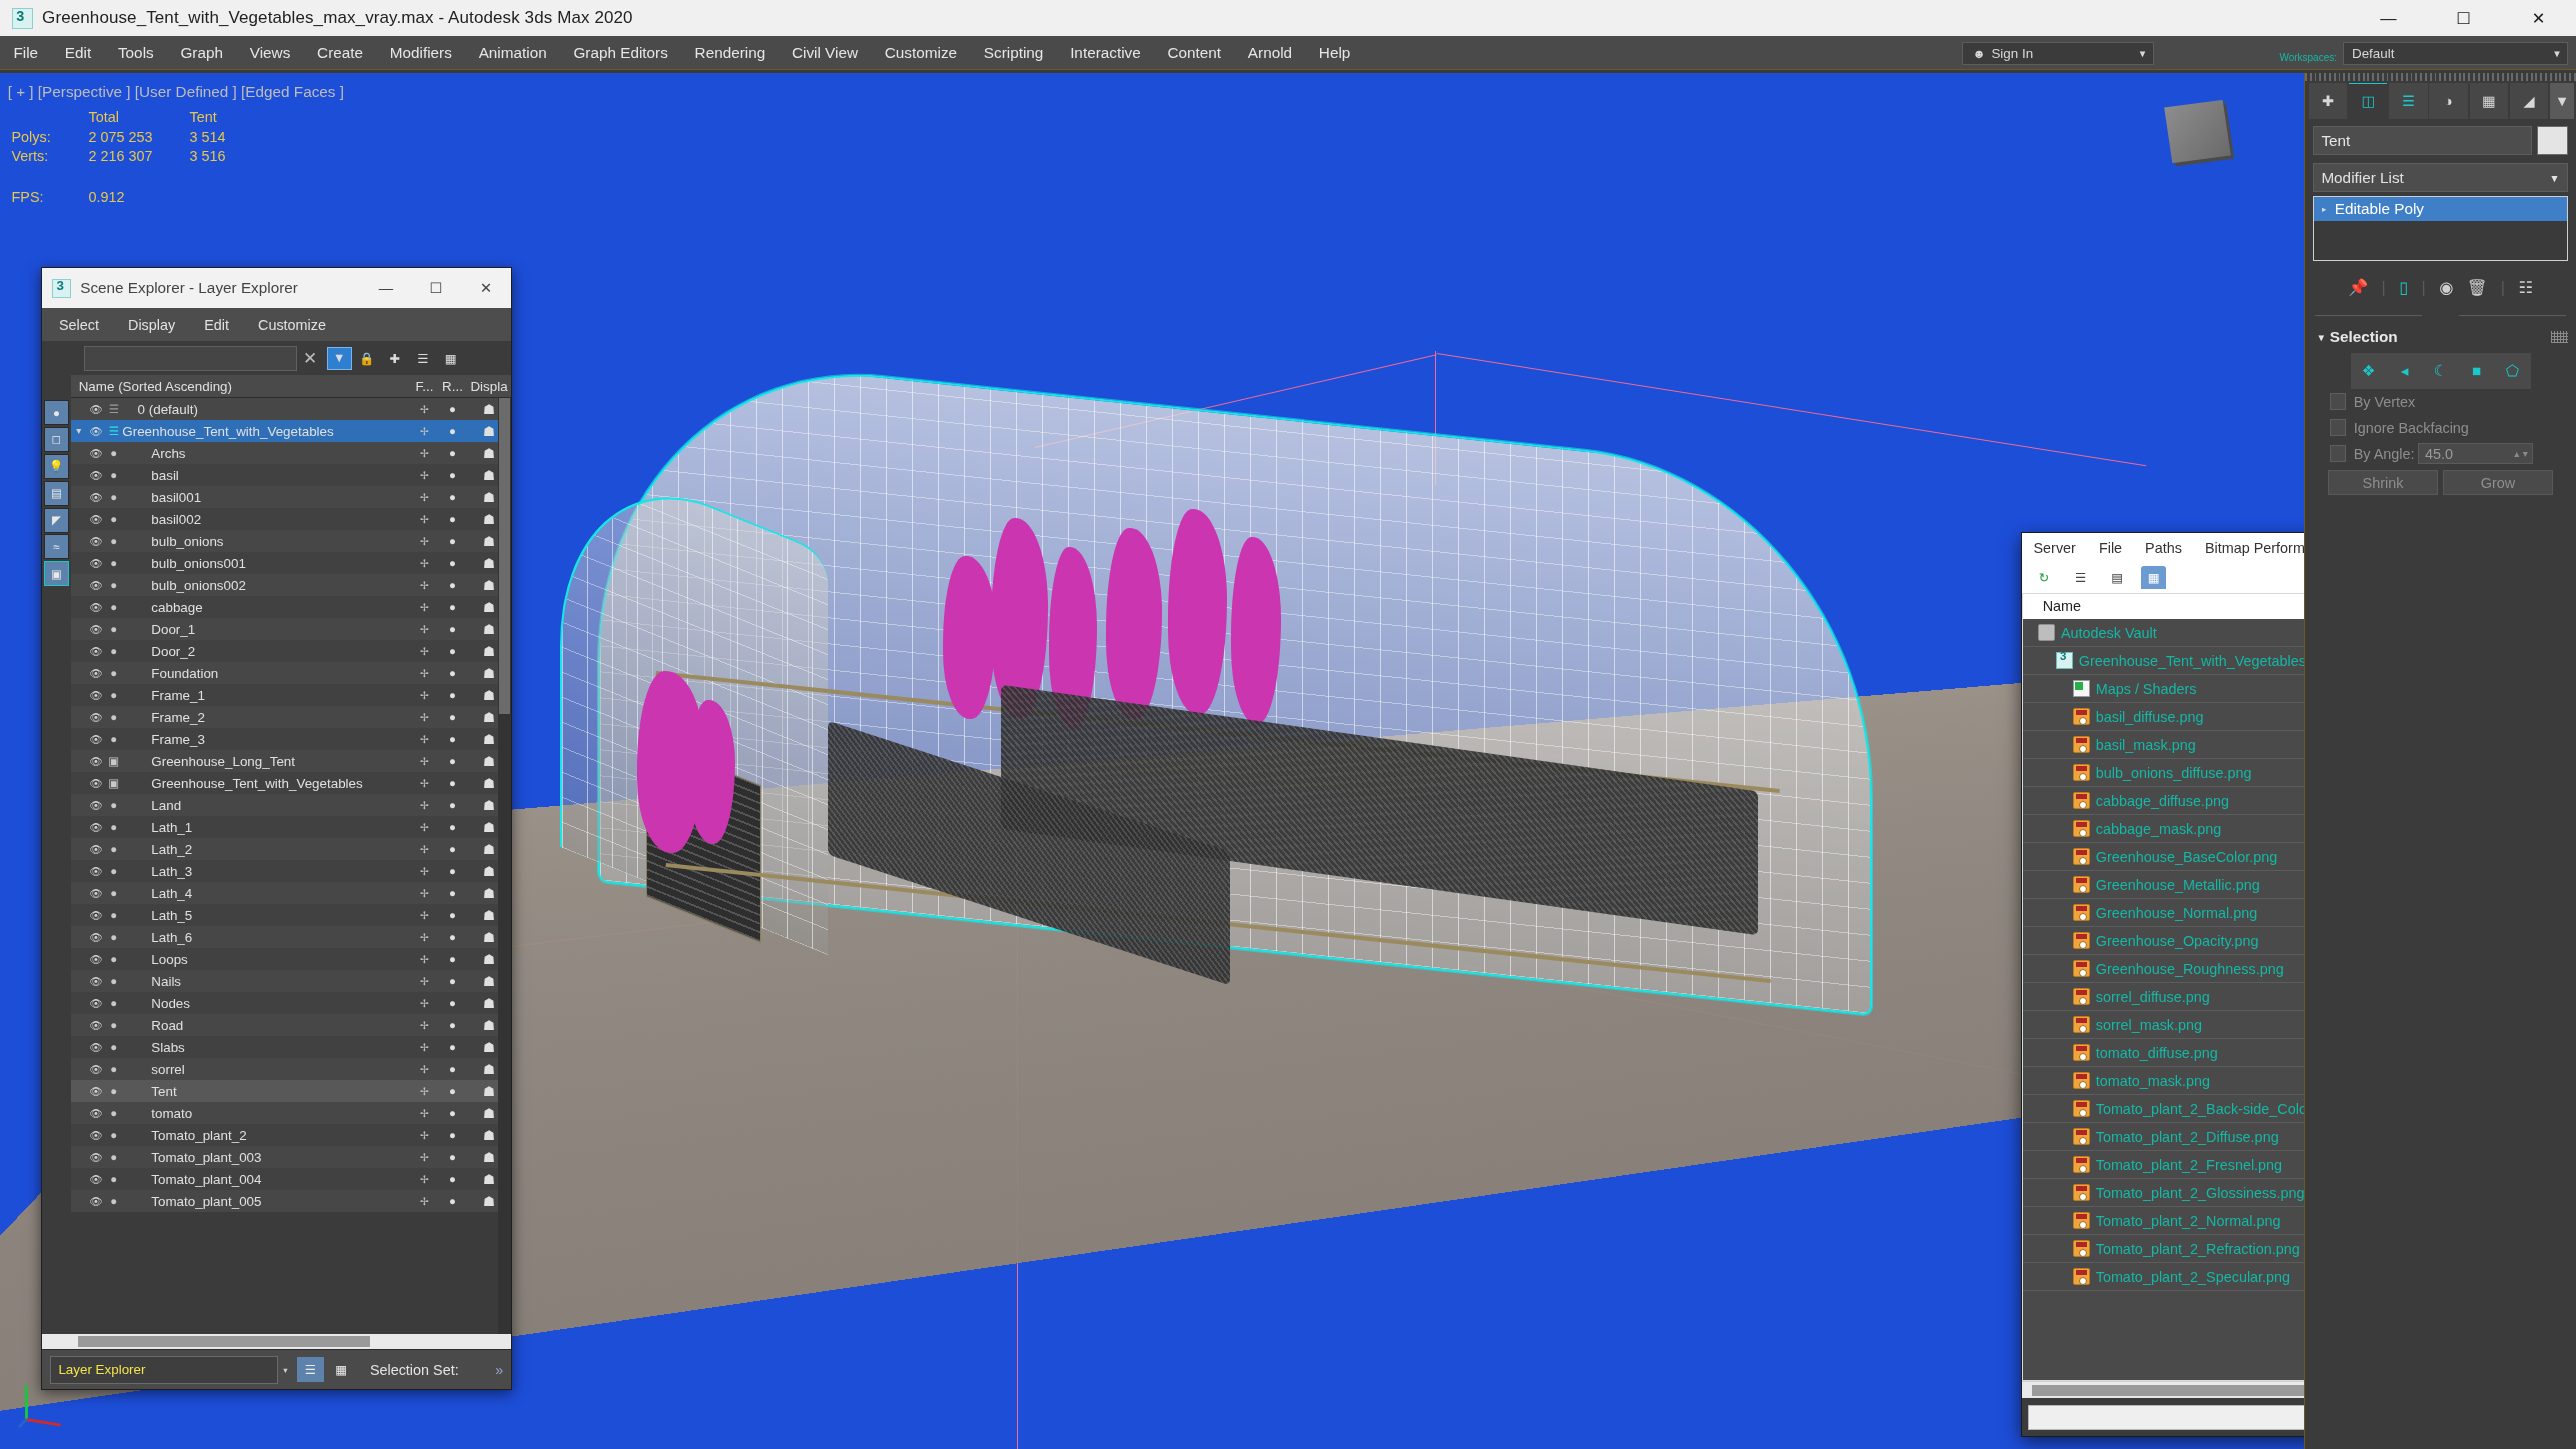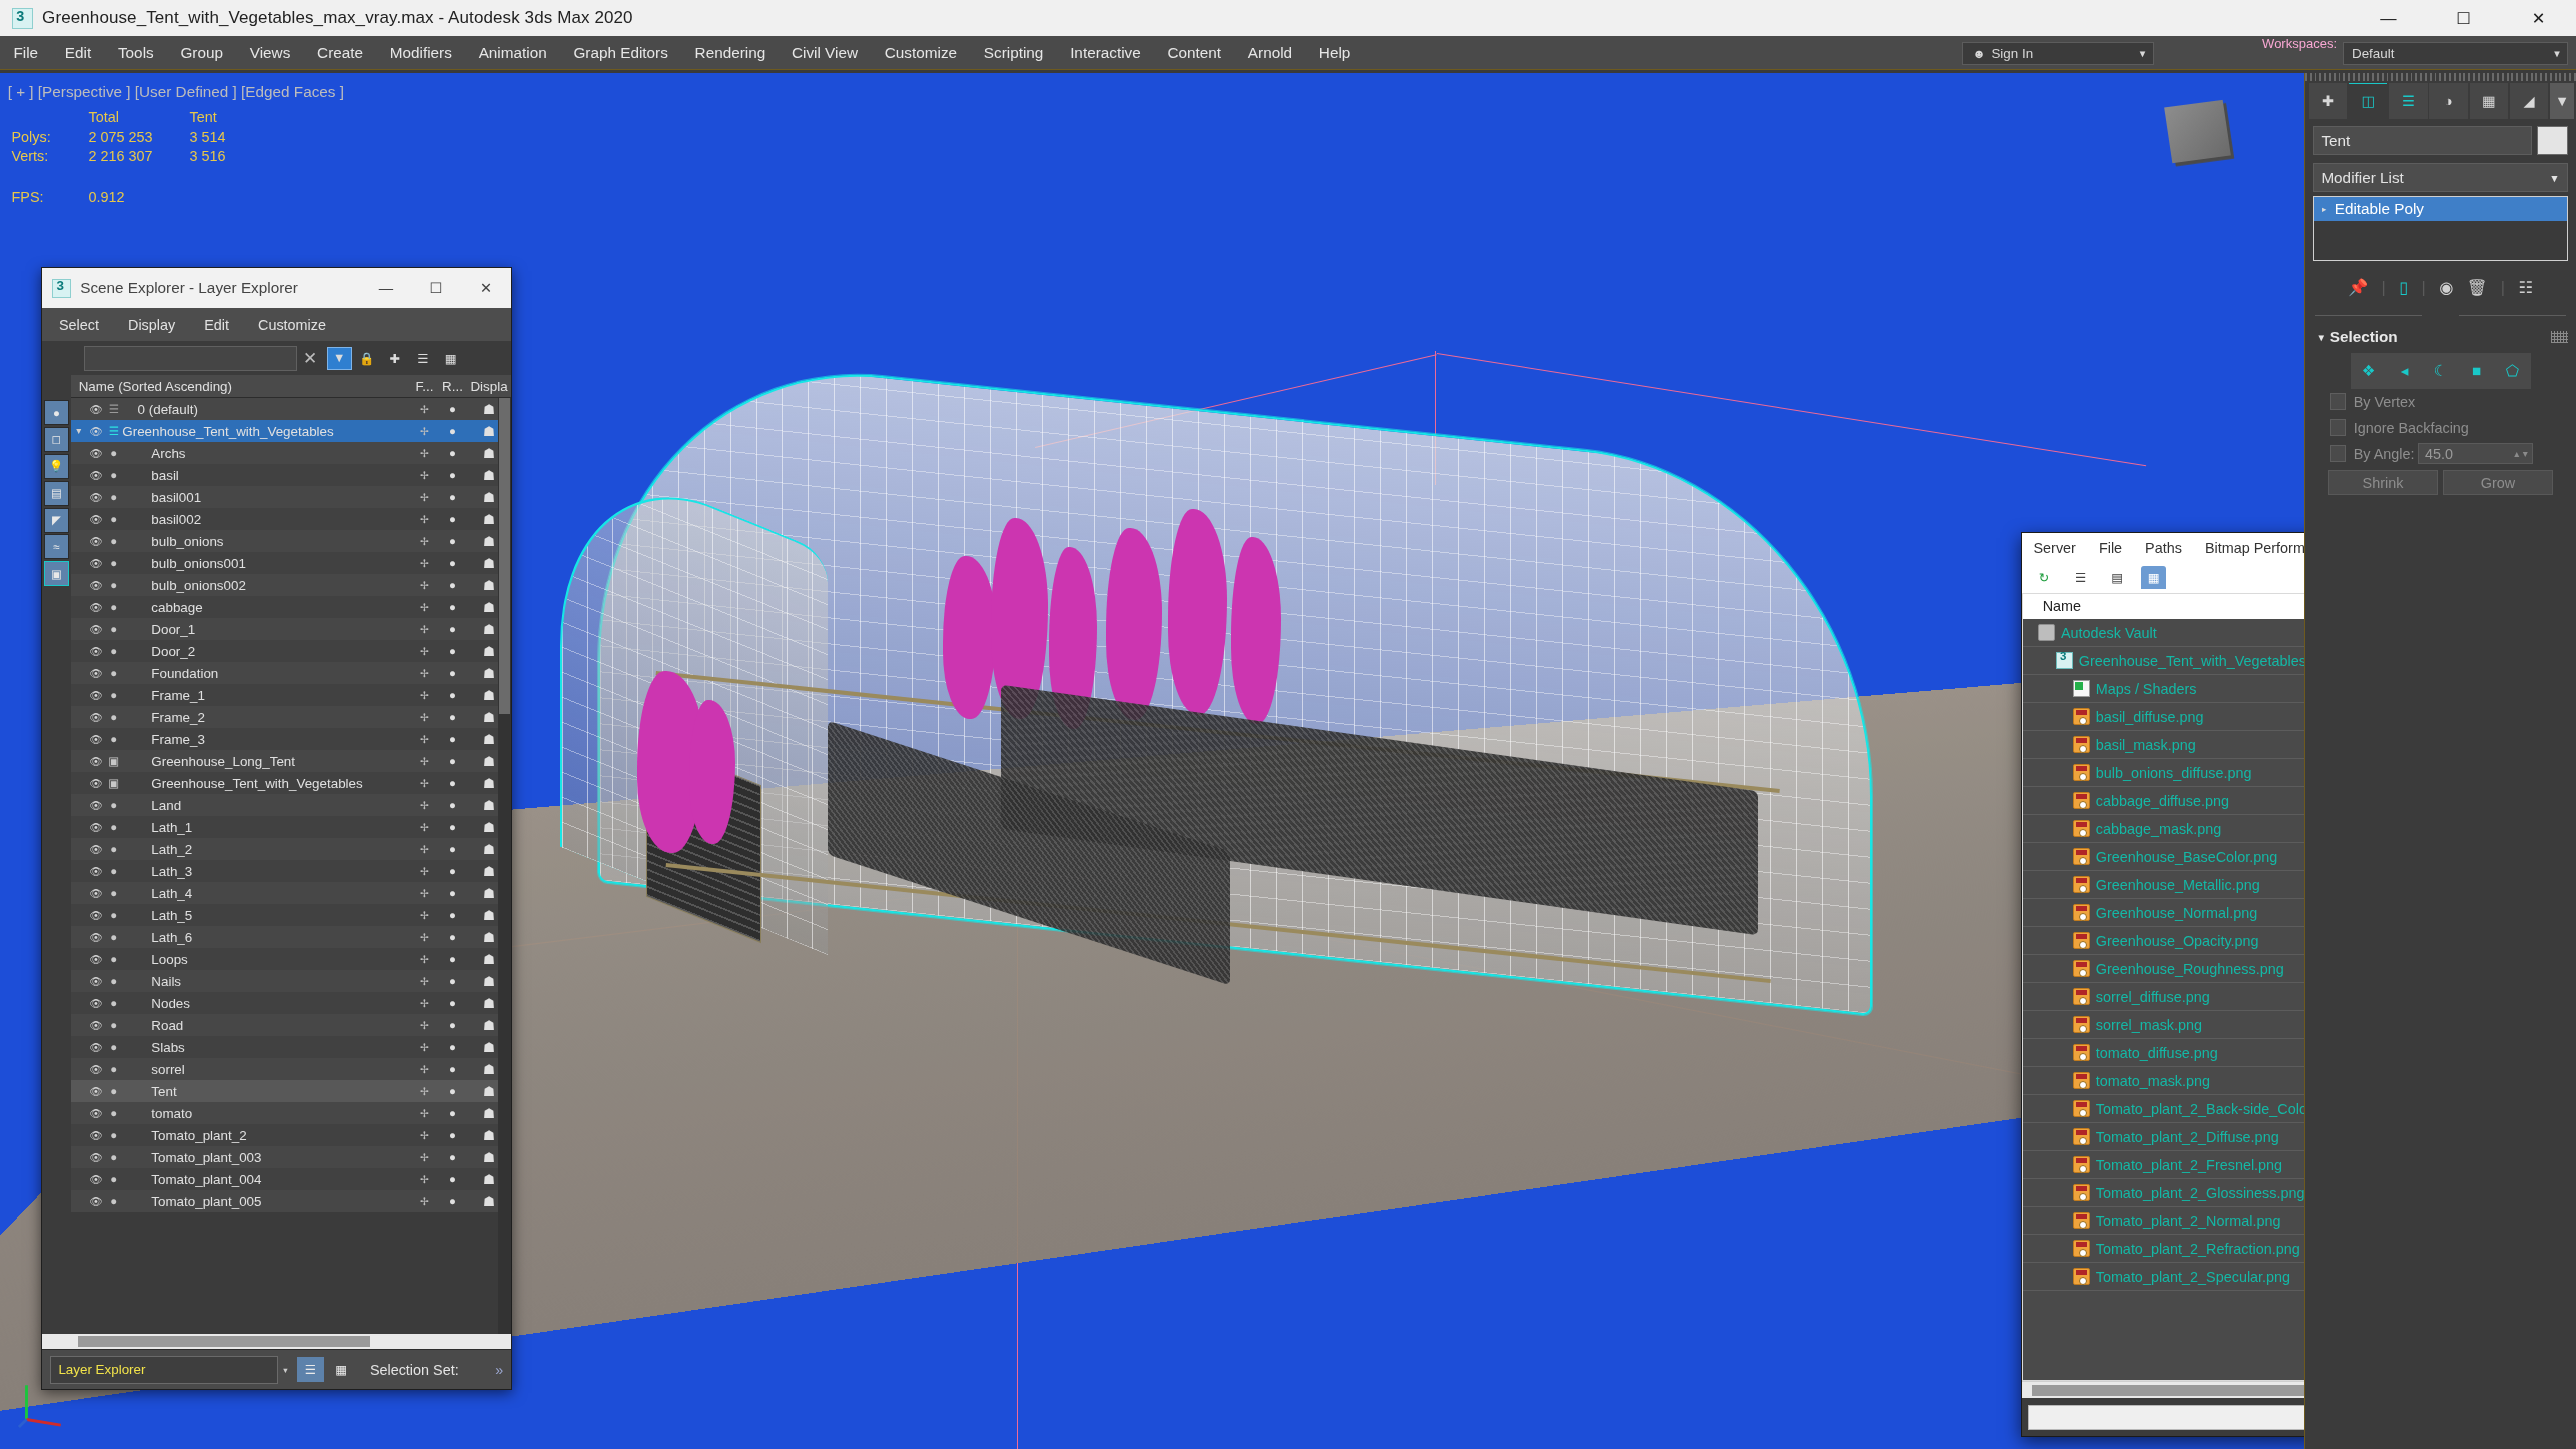--- a/index.html
+++ b/index.html
@@ -31,21 +31,21 @@
     border-bottom:1.9px solid #6e5a1e;
   }
   .menu-item{ padding:0 13.4px; height:34px; line-height:34px; font-size:15.3px; color:#e6e6e6;}
   .signin{
     position:absolute; right:422px; top:42px; width:192px; height:23px;
     background:#3b3b3b; border:1px solid #5c5c5c; display:flex; align-items:center;
     font-size:13.4px; color:#d8d8d8;
   }
   .signin .glyph{ margin:0 5.7px 0 9.6px; font-size:12.5px;}
   .signin .caret{ margin-left:auto; margin-right:5.7px; font-size:9.6px;}
-  .ws-label{ position:absolute; right:239px; top:36px; font-size:13px; color:#f9a8d4;}
+  .ws-label{ position:absolute; right:239px; top:52px; font-size:10px; color:#14b8a6;}
   .ws-combo{
     position:absolute; right:7.7px; top:42px; width:225px; height:23px;
     background:#3b3b3b; border:1px solid #5c5c5c; display:flex; align-items:center;
     font-size:13.4px; color:#d8d8d8; padding-left:7.7px;
   }
   .ws-combo .caret{ margin-left:auto; margin-right:5.7px; font-size:9.6px;}
 
   
   .viewport{
     position:absolute; left:0; top:73px; width:2304px; height:1377px;
@@ -287,21 +287,21 @@
       <div class="tb-btn">—</div>
       <div class="tb-btn">☐</div>
       <div class="tb-btn close">✕</div>
     </div>
   </div>
 
   <div class="menubar">
     <div class="menu-item">File</div>
     <div class="menu-item">Edit</div>
     <div class="menu-item">Tools</div>
-    <div class="menu-item">Group</div>
+    <div class="menu-item">Graph</div>
     <div class="menu-item">Views</div>
     <div class="menu-item">Create</div>
     <div class="menu-item">Modifiers</div>
     <div class="menu-item">Animation</div>
     <div class="menu-item">Graph Editors</div>
     <div class="menu-item">Rendering</div>
     <div class="menu-item">Civil View</div>
     <div class="menu-item">Customize</div>
     <div class="menu-item">Scripting</div>
     <div class="menu-item">Interactive</div>

